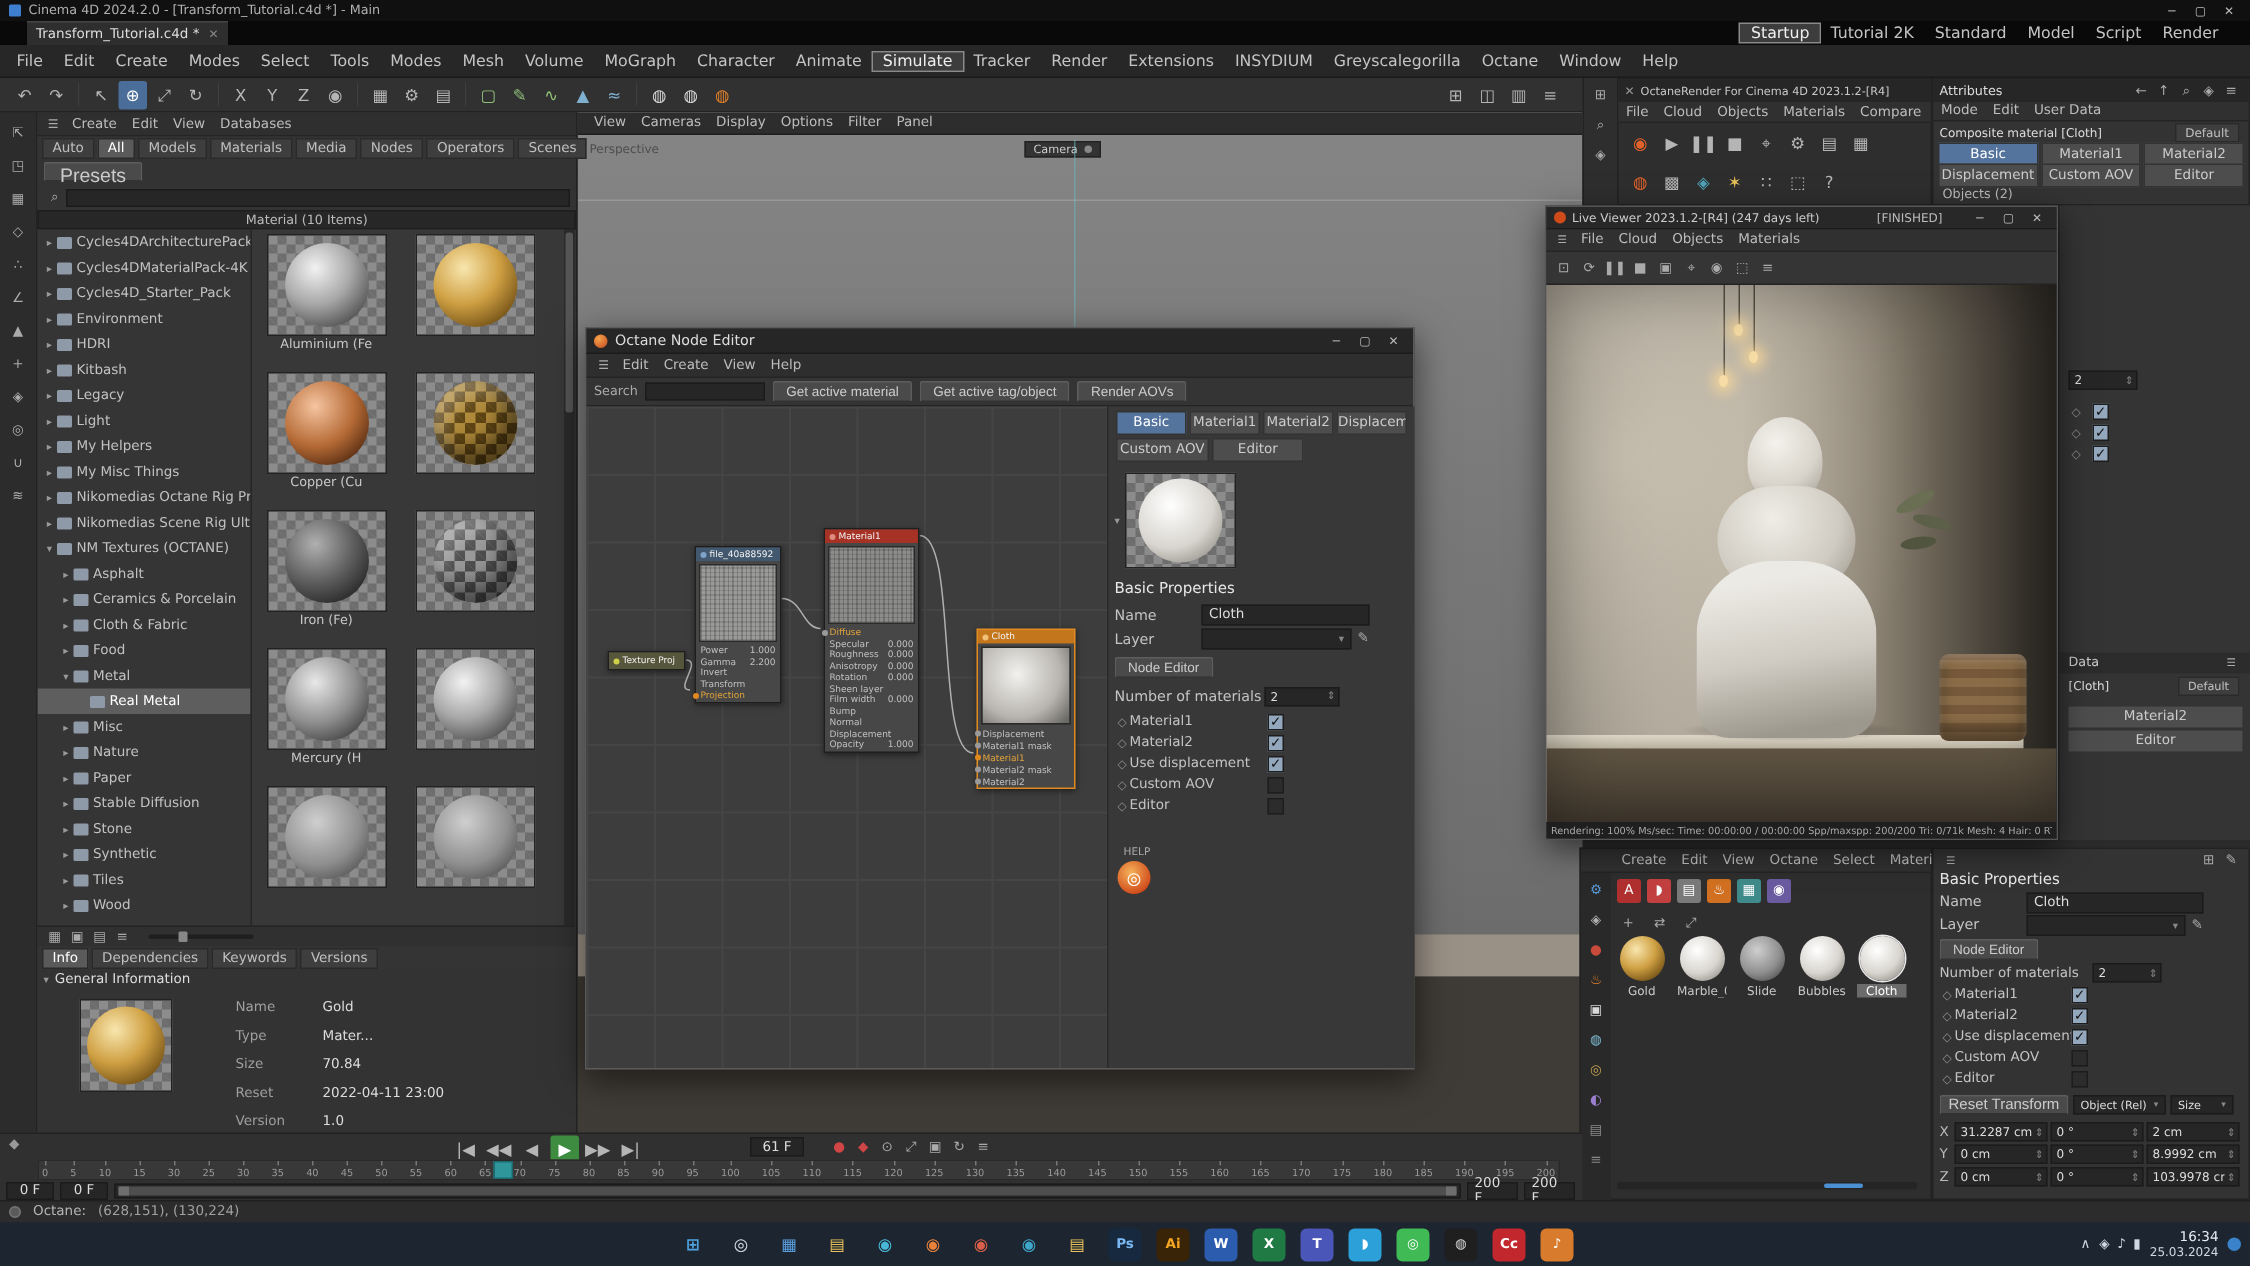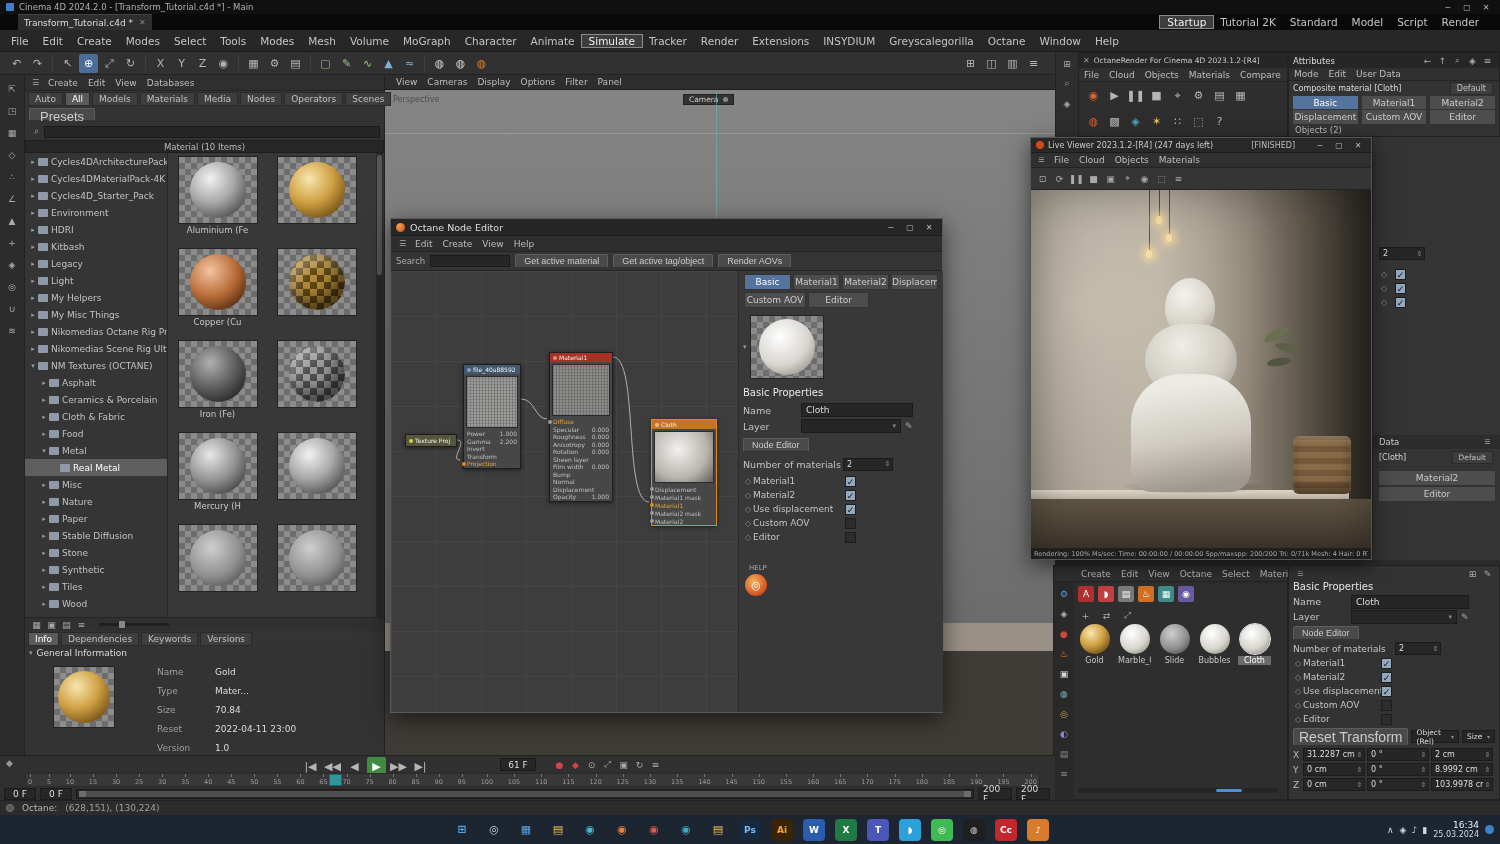--- a/index.html
+++ b/index.html
@@ -1014,21 +1014,21 @@
           <span class="clbl" style="width: 78px;">Custom AOV</span>
           <span class="chk"></span>
         </div>
         <div class="crow">
           <span class="cdia">◇</span>
           <span class="clbl" style="width: 78px;">Editor</span>
           <span class="chk"></span>
         </div>
       </div>
     <div class="flex" style="height:17px;margin-top:2px;gap:3px">
-      <button class="btn" style="font-size:14px;padding:0 5px">Reset Transform</button>
+      <button class="btn" style="font-size:10px;padding:0 5px">Reset Transform</button>
       <div class="inset flex" style="width:62px;height:13px">
           <span style="font-size:7.5px">Object (Rel)</span>
           <span class="grow"></span>
           <span style="font-size:6px;color:#888">▾</span>
         </div>
       <div class="inset flex" style="width:42px;height:13px">
           <span style="font-size:7.5px">Size</span>
           <span class="grow"></span>
           <span style="font-size:6px;color:#888">▾</span>
         </div>

